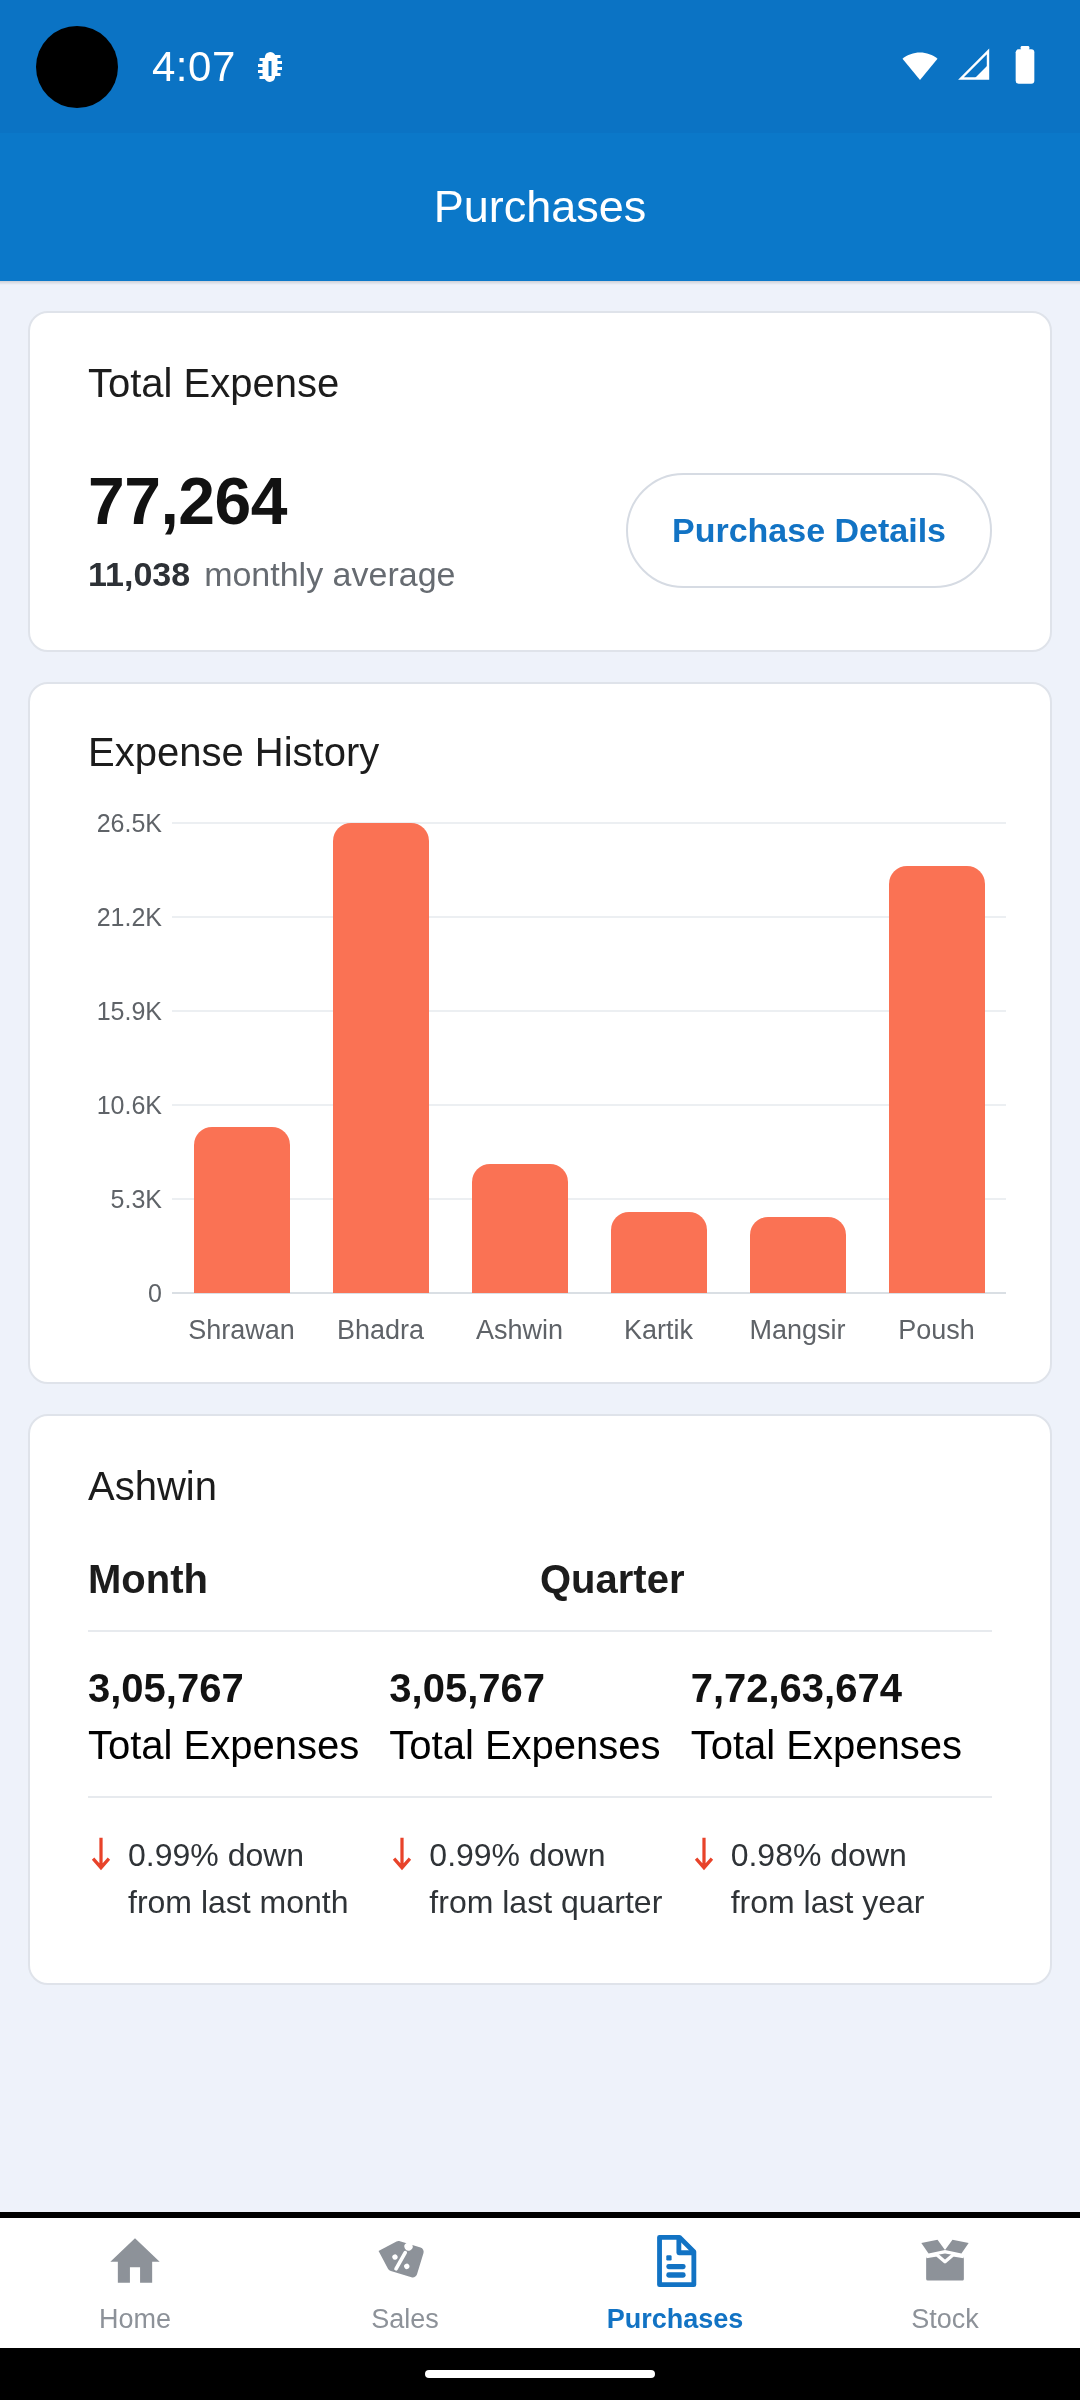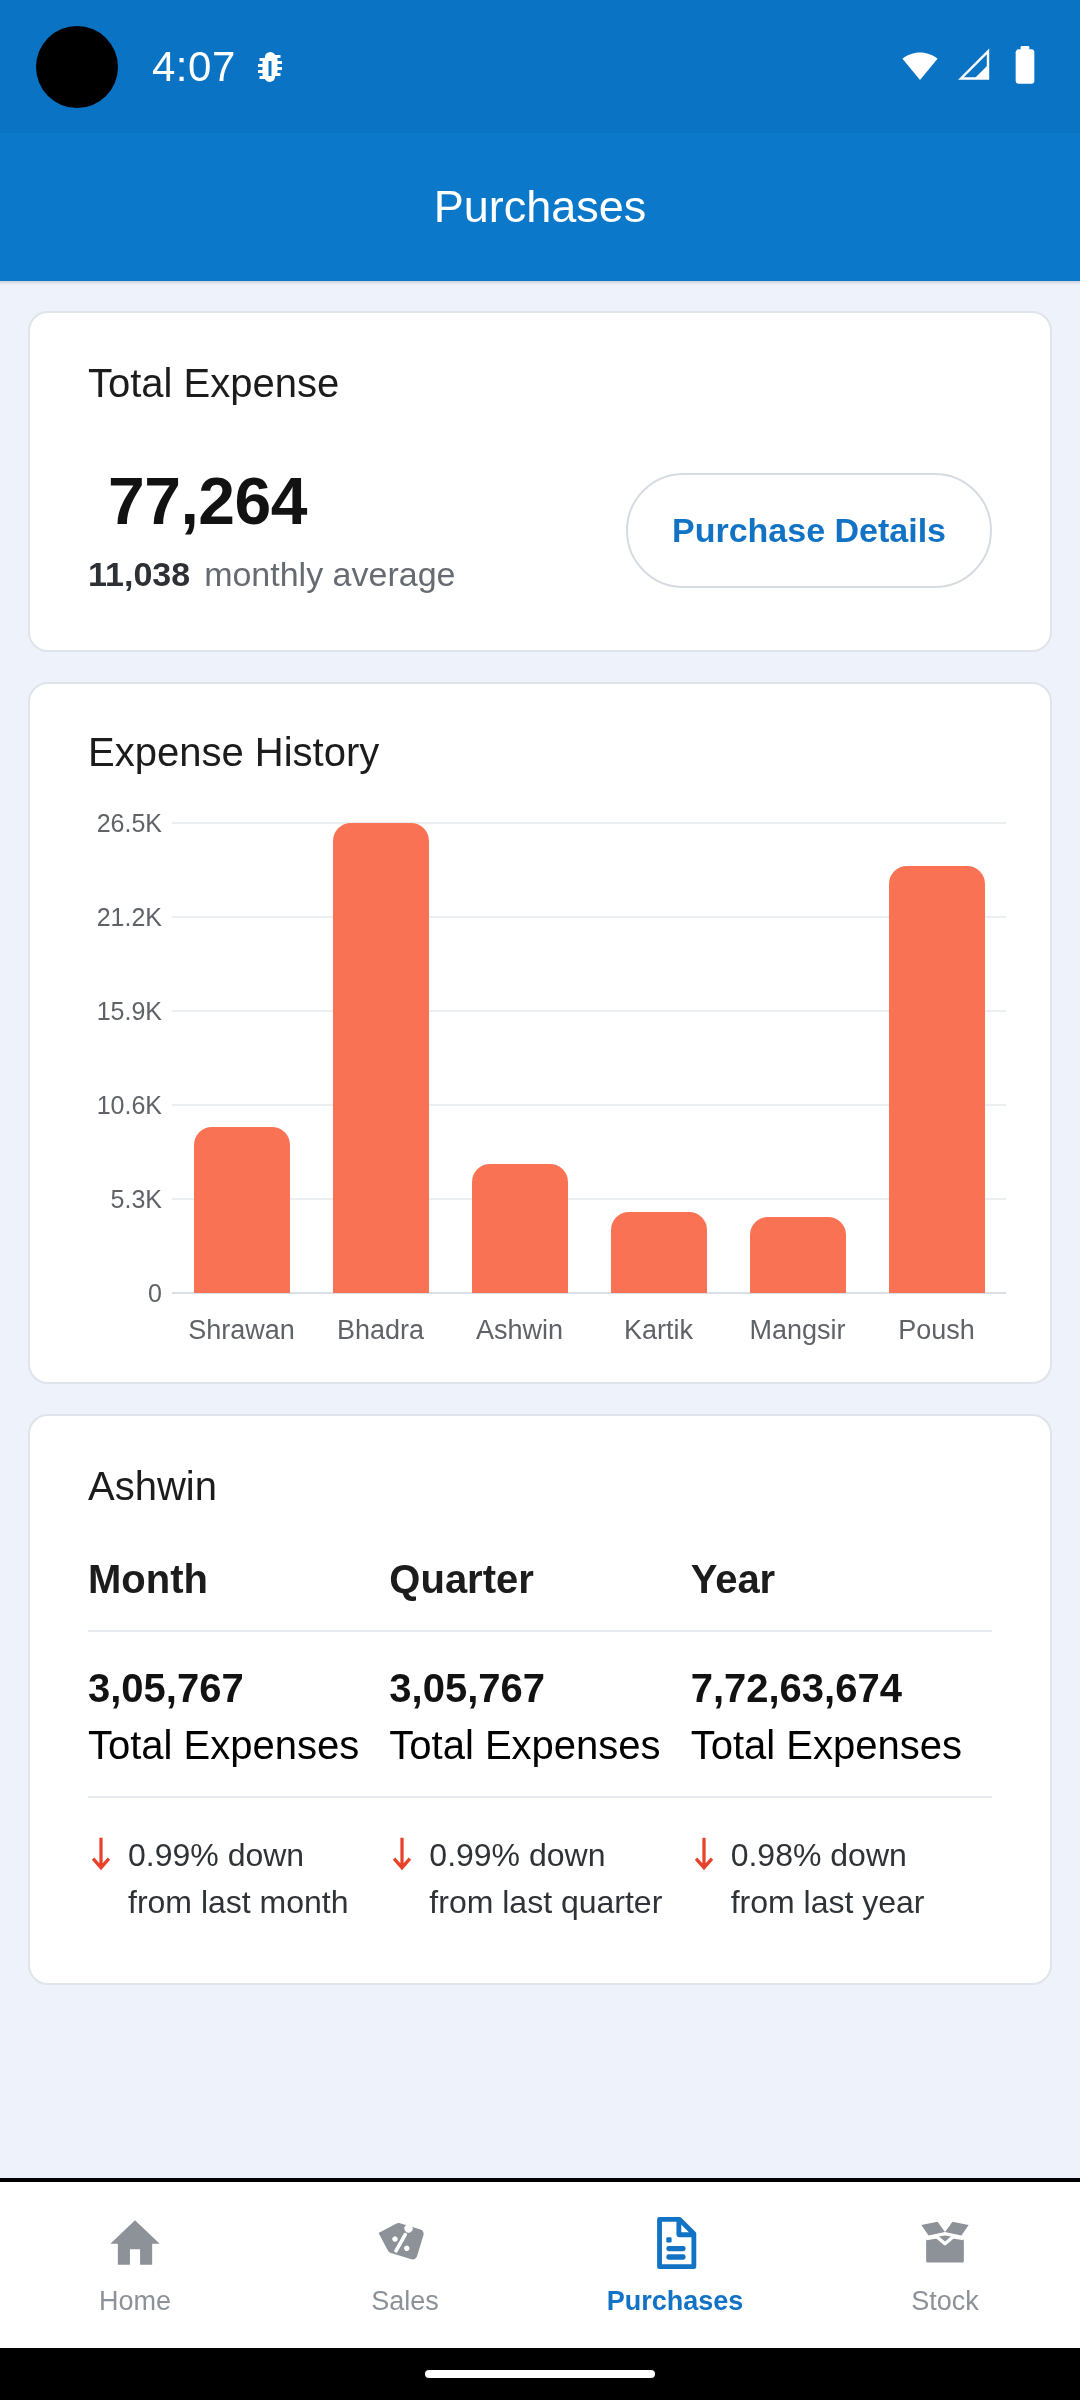--- a/index.html
+++ b/index.html
@@ -87,21 +87,20 @@
     align-items: center;
     justify-content: space-between;
   }
   .total-left { display: flex; flex-direction: column; }
   .total-amount {
     font-size: 66px;
     font-weight: 700;
     color: #121212;
     line-height: 1.08;
     letter-spacing: -0.5px;
-    margin-left: 20px;
   }
   .total-sub {
     margin-top: 18px;
     font-size: 34px;
     color: #666b71;
   }
   .total-sub b { color: #2d3136; font-weight: 700; }
   .total-sub span { margin-left: 14px; }
   .details-btn {
     border: 2px solid #d6dbe3;
@@ -225,23 +224,23 @@
     flex: 0 0 auto;
     margin-right: 14px;
     margin-top: 4px;
   }
 
   
   .bottom-nav {
     position: absolute;
     left: 0; right: 0;
     bottom: 52px;
-    height: 170px;
+    height: 136px;
     background: #fff;
-    border-top: 4px solid #000000;
+    border-top: 6px solid #000000;
     display: flex;
     align-items: center;
   }
   .nav-item {
     flex: 1 1 0;
     display: flex;
     flex-direction: column;
     align-items: center;
     justify-content: center;
     gap: 10px;
@@ -377,23 +376,20 @@
   <div class="card expense-card">
     <div class="expense-card-title">Ashwin</div>
 
     <div class="exp-grid">
       <div class="exp-col">
         <div class="exp-head">Month</div>
       </div>
       <div class="exp-col">
         <div class="exp-head">Quarter</div>
       </div>
-      <div class="exp-col">
-        <div class="exp-head">Year</div>
-      </div>
     </div>
 
     <div class="exp-divider"></div>
 
     <div class="exp-grid">
       <div class="exp-col">
         <div class="exp-value">3,05,767</div>
         <div class="exp-caption">Total Expenses</div>
       </div>
       <div class="exp-col">

